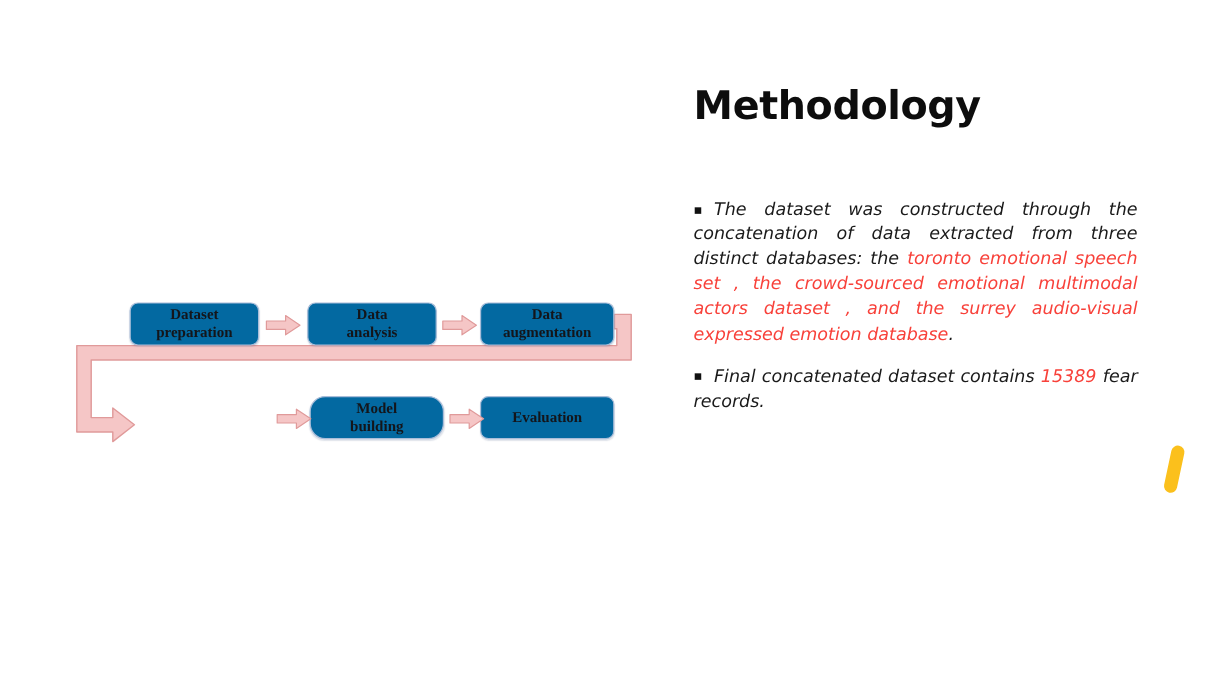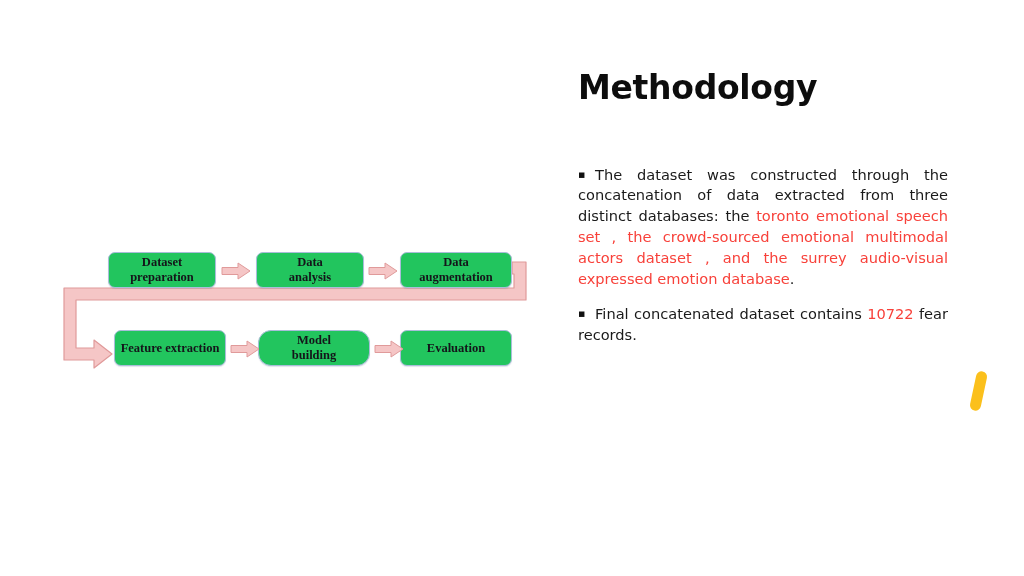--- a/index.html
+++ b/index.html
@@ -40,20 +40,21 @@
   .bullet-item {
     position: relative;
     font-family: "DejaVu Sans", sans-serif;
     font-size: 14.6px;
     line-height: 20.8px;
     color: #1a1a1a;
     text-align: justify;
     text-justify: inter-word;
     margin-bottom: 3px;
     padding-left: 0;
+    font-style: italic;
   }
   .bullet-item .bullet-mark {
     display: inline-block;
     width: 17px;
     color: #111111;
     font-size: 11px;
     line-height: 20.8px;
     vertical-align: top;
   }
   .bullet-item .b-txt {
@@ -66,21 +67,21 @@
   
   #flow-diagram {
     position: absolute;
     left: 60px;
     top: 240px;
     width: 470px;
     height: 140px;
   }
   .flow-box {
     position: absolute;
-    background: #22c55e;
+    background: #0369a1;
     border: 1px solid #a9bdd9;
     border-radius: 7px;
     box-sizing: border-box;
     display: flex;
     align-items: center;
     justify-content: center;
     text-align: center;
     font-family: "Liberation Serif", "DejaVu Serif", serif;
     font-size: 12.5px;
     font-weight: bold;
@@ -106,21 +107,21 @@
 </style>
 </head>
 <body>
 
 <div id="slide">
 
   <div id="slide-title">Methodology</div>
 
   <div id="body-list">
       <p class="bullet-item"><span class="bullet-mark">▪</span><span class="b-txt">The dataset was constructed through the concatenation of data extracted from three distinct databases: the </span><span class="hl">toronto emotional speech set , the crowd-sourced emotional multimodal actors dataset , and the surrey audio-visual expressed emotion database</span><span class="b-txt">.</span></p>
-      <p class="bullet-item"><span class="bullet-mark">▪</span><span class="b-txt">Final concatenated dataset contains </span><span class="hl">10722</span><span class="b-txt"> fear records.</span></p>
+      <p class="bullet-item"><span class="bullet-mark">▪</span><span class="b-txt">Final concatenated dataset contains </span><span class="hl">15389</span><span class="b-txt"> fear records.</span></p>
     </div>
 
   <div id="flow-diagram">
 
     <svg id="elbow-connector" width="470" height="140">
 
       <path d="M 452 22
                L 466 22
                L 466 60
                L 16 60
@@ -142,23 +143,20 @@
 preparation</span>
       </div>
       <div class="flow-box" style="left: 196px; top: 12px; width: 108px; height: 36px;">
         <span style="white-space: pre-line;">Data
 analysis</span>
       </div>
       <div class="flow-box" style="left: 340px; top: 12px; width: 112px; height: 36px;">
         <span style="white-space: pre-line;">Data
 augmentation</span>
       </div>
-      <div class="flow-box" style="left: 54px; top: 90px; width: 112px; height: 36px;">
-        <span style="white-space: pre-line;">Feature extraction</span>
-      </div>
       <div class="flow-box" style="left: 198px; top: 90px; width: 112px; height: 36px; border-radius: 13px;">
         <span style="white-space: pre-line;">Model
 building</span>
       </div>
       <div class="flow-box" style="left: 340px; top: 90px; width: 112px; height: 36px;">
         <span style="white-space: pre-line; text-align: right;">Evaluation</span>
       </div>
       <div class="flow-arrow" style="left: 160px; top: 22px; width: 32px; height: 18px;"><svg width="32" height="18" viewBox="0 0 30 18">
           <path d="M 1 5.5 L 17 5.5 L 17 1 L 29 9 L 17 17 L 17 12.5 L 1 12.5 Z" fill="#f5c6c6" stroke="#e09a9a" stroke-width="1" stroke-linejoin="round"></path>
         </svg></div>

